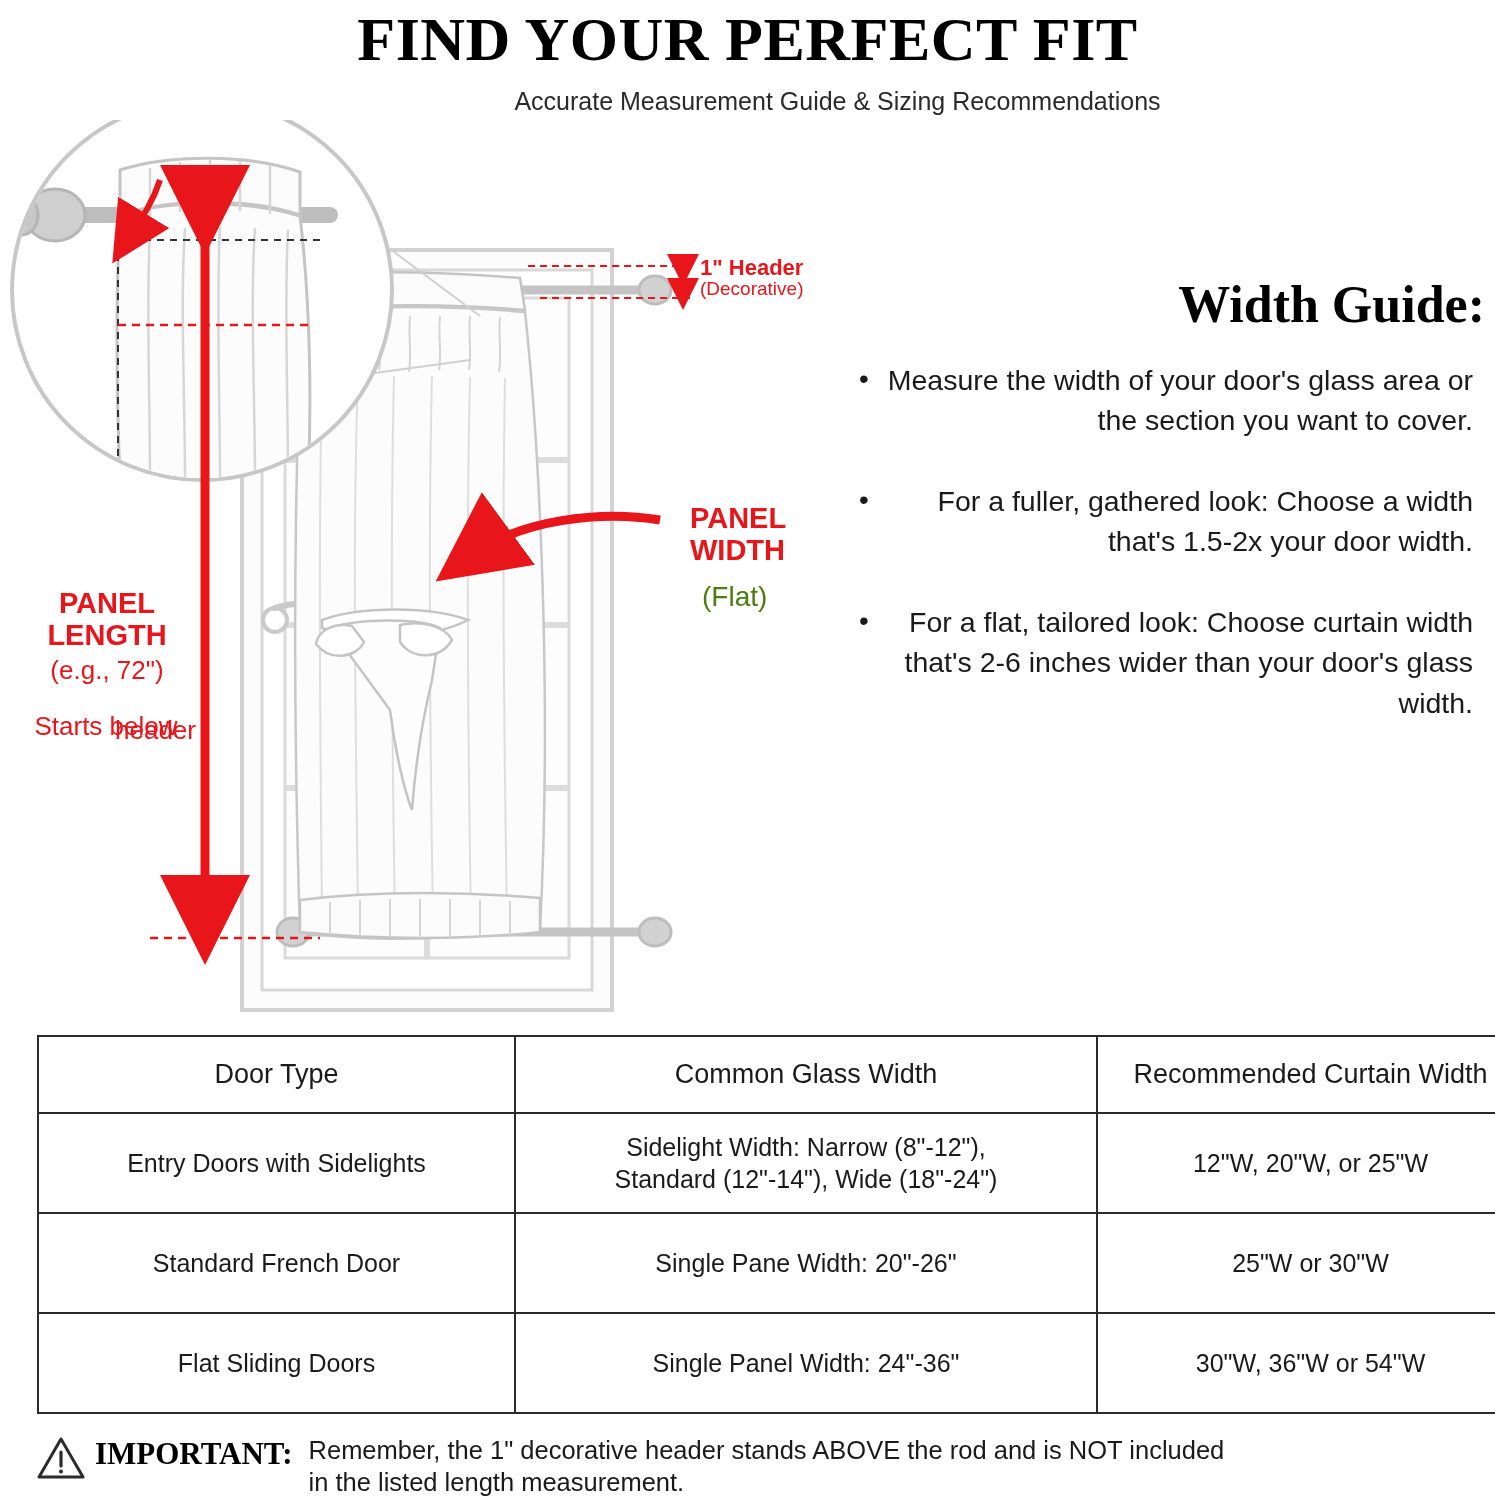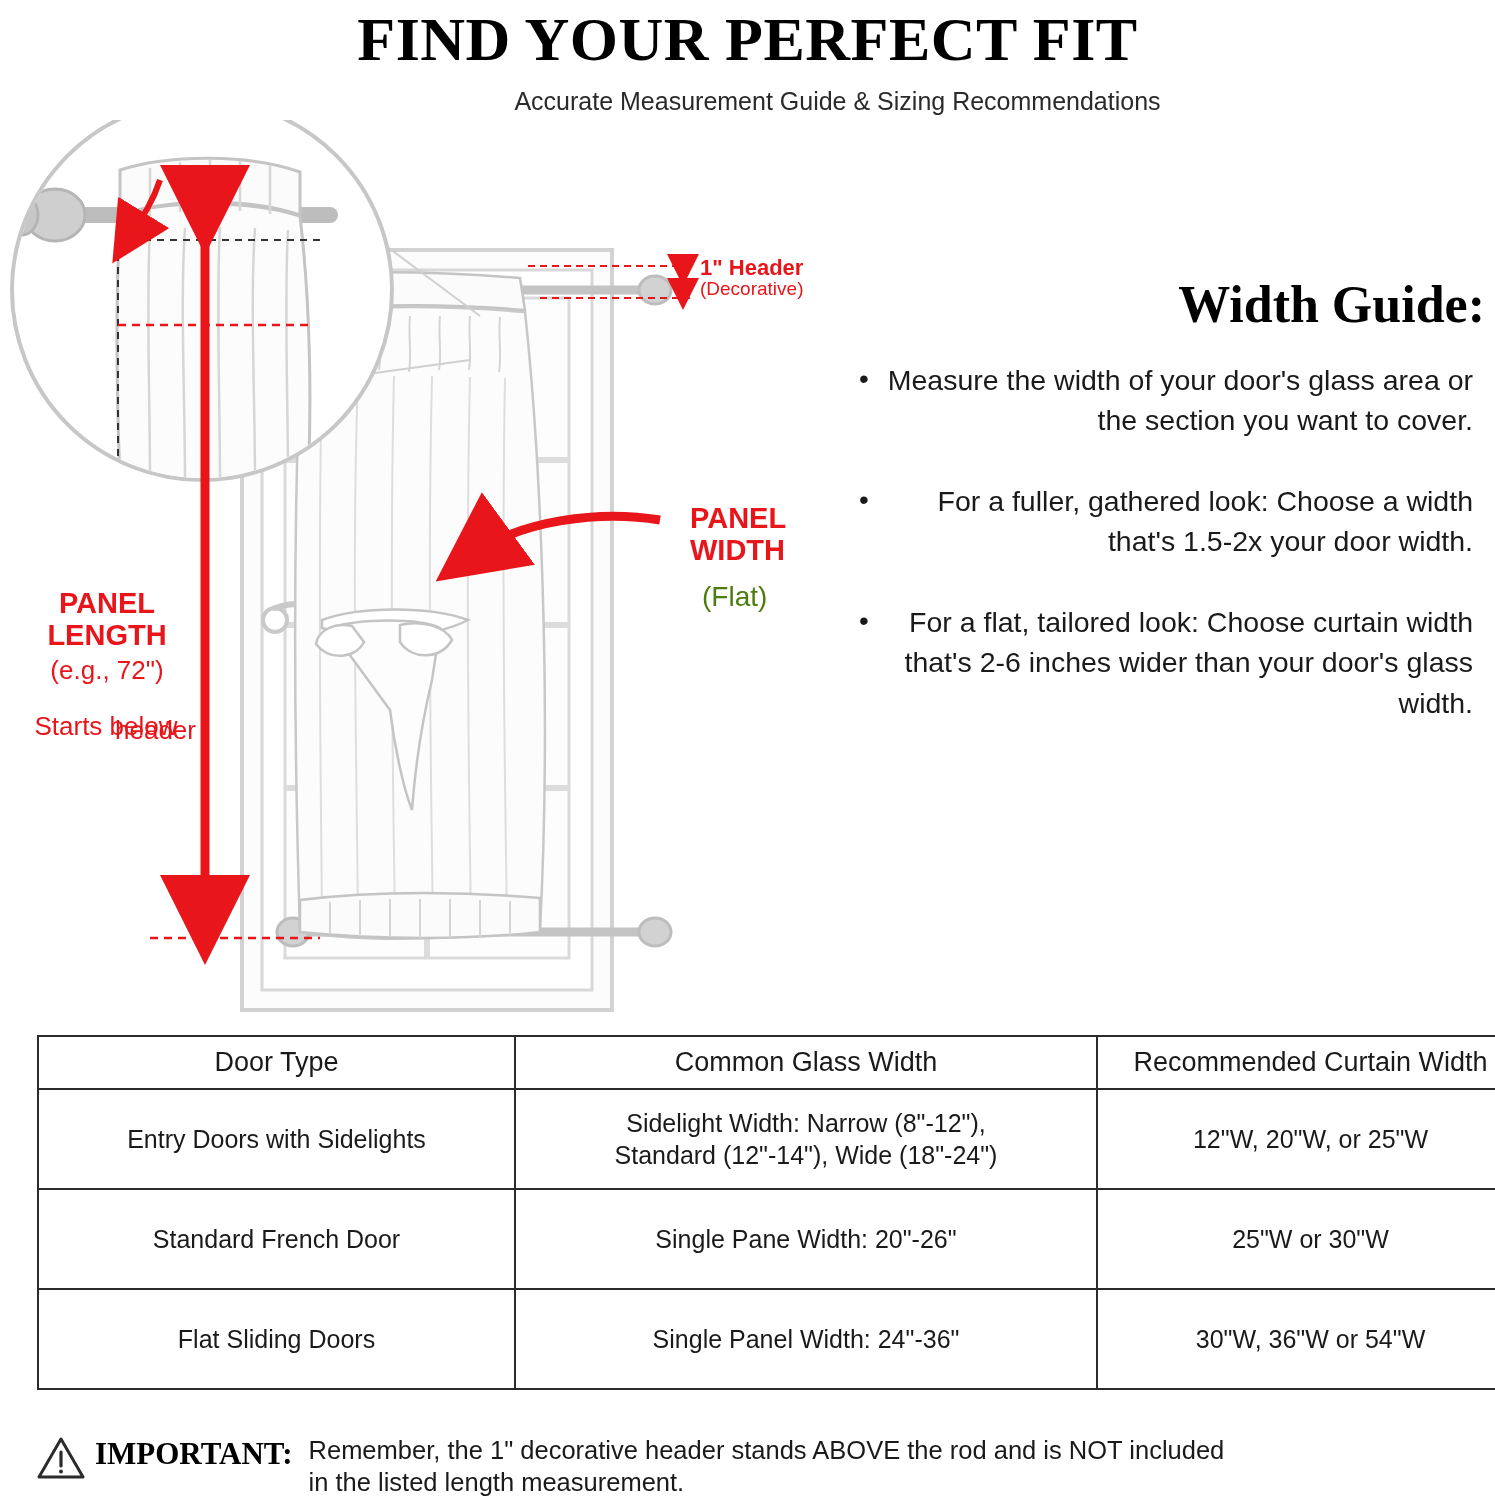--- a/index.html
+++ b/index.html
@@ -98,21 +98,21 @@
   .size-table td {
     border: 2px solid #2b2b2b;
     text-align: center;
     font-size: 25px;
     color: #1a1a1a;
     padding: 14px 10px;
     line-height: 1.3;
   }
   .size-table tr.head td {
     font-size: 27px;
-    padding: 8px 10px;
+    padding: 20px 10px;
     border-radius: 7px;
   }
   .size-table tr td:nth-child(1) { width: 455px; }
   .size-table tr td:nth-child(2) { width: 560px; }
   .size-table tr td:nth-child(3) { width: 405px; }
   .size-table tr.body-row td { height: 70px; }
 
   
   .important {
     position: absolute;

